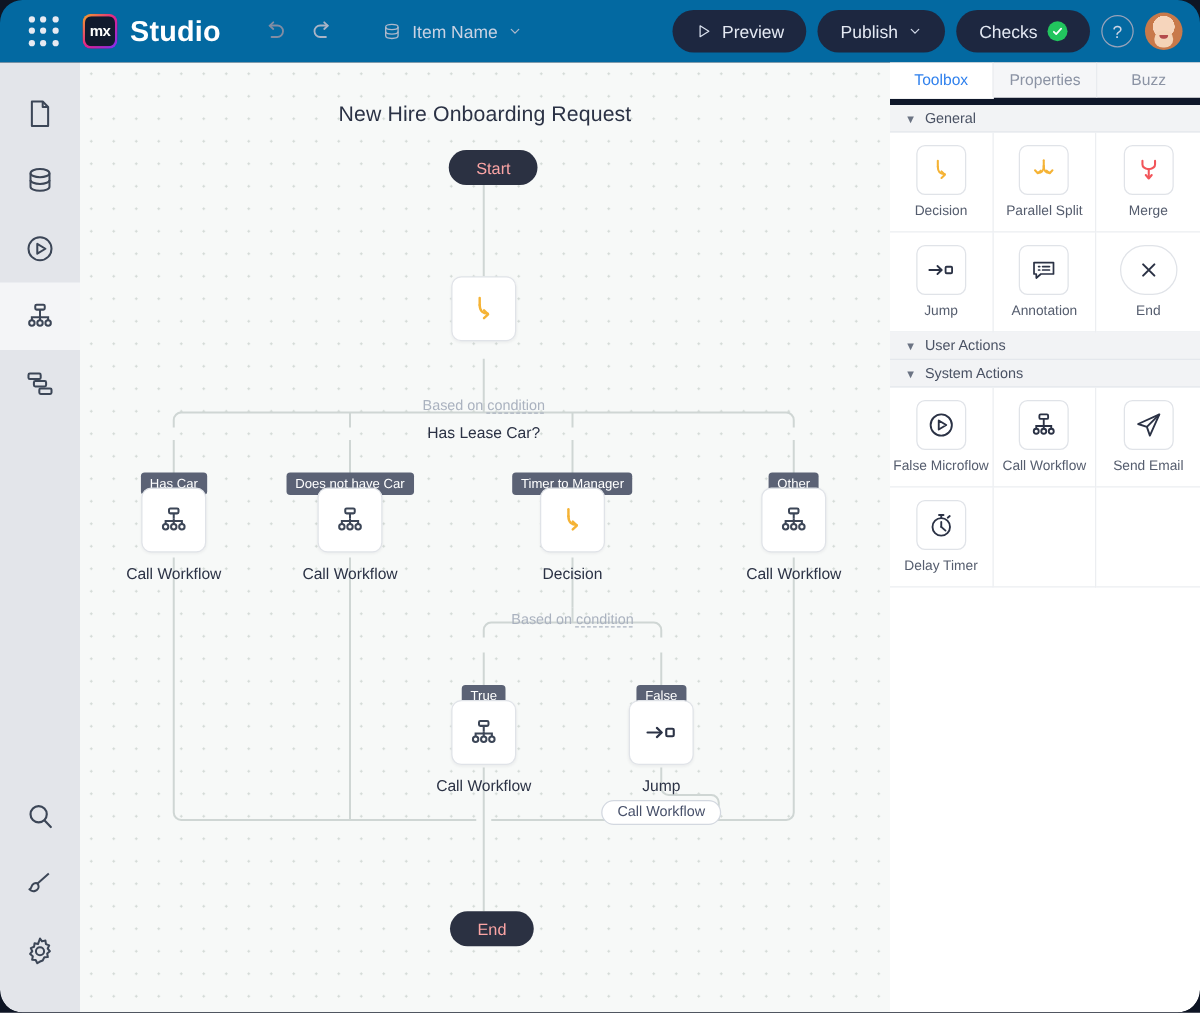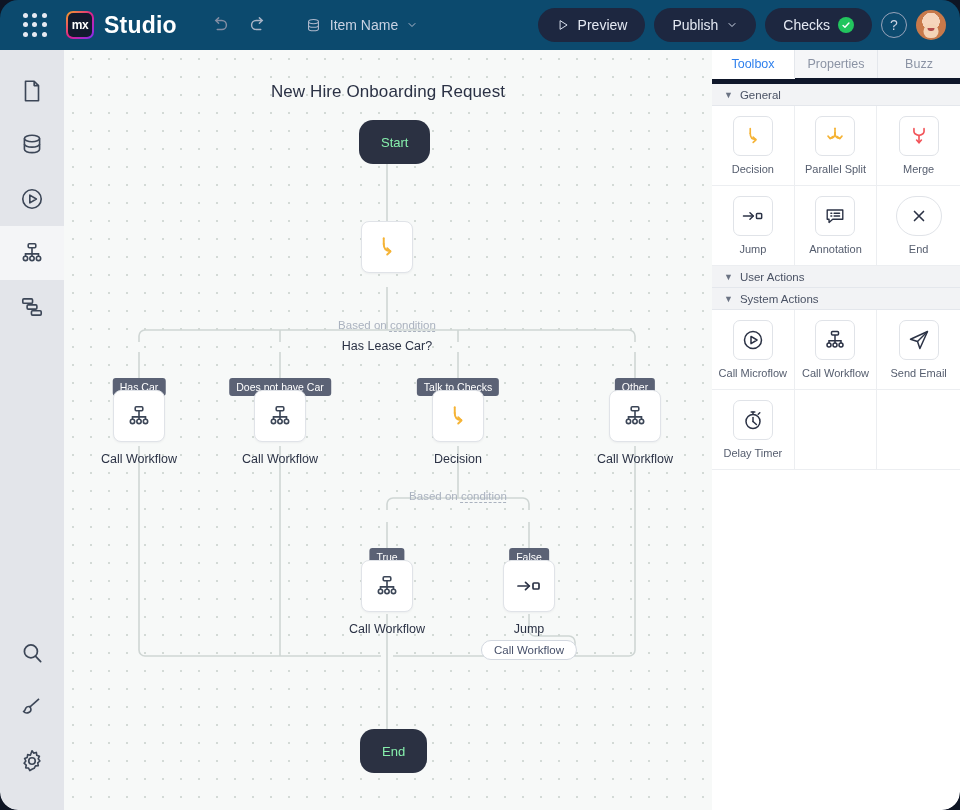--- a/index.html
+++ b/index.html
@@ -13,21 +13,21 @@
     position: relative;
     width: 960px; height: 810px;
     background: #0e1524;
     border-radius: 18px;
     overflow: hidden;
   }
 
   
   #topbar {
     position: absolute; left: 0; top: 0; width: 960px; height: 50px;
-    background: #0c4a6e;
+    background: #0369a1;
     display: flex; align-items: center;
   }
   .grid-icon { width: 34px; height: 34px; margin-left: 18px; display: grid;
     grid-template-columns: repeat(3, 1fr); grid-template-rows: repeat(3, 1fr);
     gap: 4px; padding: 5px; cursor: pointer; }
   .grid-icon i { background: #e7eaf2; border-radius: 50%; width: 5px; height: 5px; }
   .mx-logo { width: 28px; height: 28px; margin-left: 14px; border-radius: 7px;
     background: #0e1524; display:flex; align-items:center; justify-content:center;
     font-size: 12px; font-weight: bold; color:#fff; letter-spacing:-0.4px;
     border: 2px solid transparent;
@@ -70,22 +70,22 @@
     background-color:#f7f9f8;
     background-image: radial-gradient(#d3dad6 1px, transparent 1.1px);
     background-size: 18px 18px;
     overflow:hidden;
   }
   #flow { position:absolute; left:0; top:0; width:648px; height:760px; }
   svg.edges { position:absolute; left:0; top:0; width:648px; height:760px; pointer-events:none;}
   .flow-title { position:absolute; left:0; top:32px; width:648px; text-align:center;
     font-size:17px; font-weight:400; color:#2b3245; letter-spacing:.1px;}
 
-  .term-node { position:absolute; background:#2b3142; color:#86efac; border-radius:14px;
-    height:44px; padding:0 22px; display:flex; align-items:center; justify-content:center;
+  .term-node { position:absolute; background:#2b3142; color:#fca5a5; border-radius:14px;
+    height:28px; padding:0 22px; display:flex; align-items:center; justify-content:center;
     font-size:13px; cursor:pointer; }
 
   .node { position:absolute; width:52px; height:52px; background:#fff;
     border:1px solid #e0e3e8; border-radius:8px;
     display:flex; align-items:center; justify-content:center; cursor:pointer;
     box-shadow: 0 1px 2px rgba(30,40,60,.05); }
   .node-label { position:absolute; text-align:center; font-size:12.5px; color:#2b3245;
     white-space:nowrap; transform:translateX(-50%); }
   .node-sub { position:absolute; text-align:center; font-size:11.5px; color:#aab2bf;
     white-space:nowrap; transform:translateX(-50%); }
@@ -307,21 +307,21 @@
           <path d="M9 4v5.2"></path>
             <path d="M9 9.2c0 4.4 2.6 6.4 6 6.4"></path>
             <path d="M12.2 13.2 15.2 16.2 12.2 19"></path>
         </svg>
       </div>
       <div class="node-label" style="left:323px; top:251px;margin-top:38px;">Has Lease Car?</div>
       <div class="node-sub" style="left:323px; top:269px;"><span>Based on </span><u>condition</u></div>
 
       <div class="edge-label" style="left:75px; top:328px;">Has Car</div>
       <div class="edge-label" style="left:216px; top:328px;">Does not have Car</div>
-      <div class="edge-label" style="left:394px; top:328px;">Talk to Checks</div>
+      <div class="edge-label" style="left:394px; top:328px;">Timer to Manager</div>
       <div class="edge-label" style="left:571px; top:328px;">Other</div>
 
       <div class="node" style="left:49px; top:340px;">
         <svg width="26" height="26" viewBox="0 0 24 24" fill="none" stroke="#3c4657" stroke-width="1.5">
           <rect x="8.5" y="3.5" width="7" height="3.6" rx="1"></rect>
             <path d="M12 7.1v4M6 15v-2.2h12V15"></path>
             <path d="M12 11.1V15"></path>
           <circle cx="6" cy="17" r="2"></circle>
             <circle cx="12" cy="17" r="2"></circle>
             <circle cx="18" cy="17" r="2"></circle>
@@ -479,21 +479,21 @@
       <span>System Actions</span>
     </div>
     <div class="tool-grid">
       <div class="tool-cell">
         <div class="tool-icon">
           <svg width="24" height="24" viewBox="0 0 24 24" fill="none" stroke="#2b3245" stroke-width="1.5" stroke-linejoin="round">
               <circle cx="12" cy="12" r="8.5"></circle>
               <path d="M10 8.4 16 12l-6 3.6z"></path>
             </svg>
         </div>
-        <div class="tool-name">Call Microflow</div>
+        <div class="tool-name">False Microflow</div>
       </div>
       <div class="tool-cell">
         <div class="tool-icon">
           <svg width="24" height="24" viewBox="0 0 24 24" fill="none" stroke="#2b3245" stroke-width="1.5">
             <rect x="8.5" y="3.5" width="7" height="3.6" rx="1"></rect>
               <path d="M12 7.1v4M6 15v-2.2h12V15"></path>
               <path d="M12 11.1V15"></path>
             <circle cx="6" cy="17" r="2"></circle>
               <circle cx="12" cy="17" r="2"></circle>
               <circle cx="18" cy="17" r="2"></circle>

